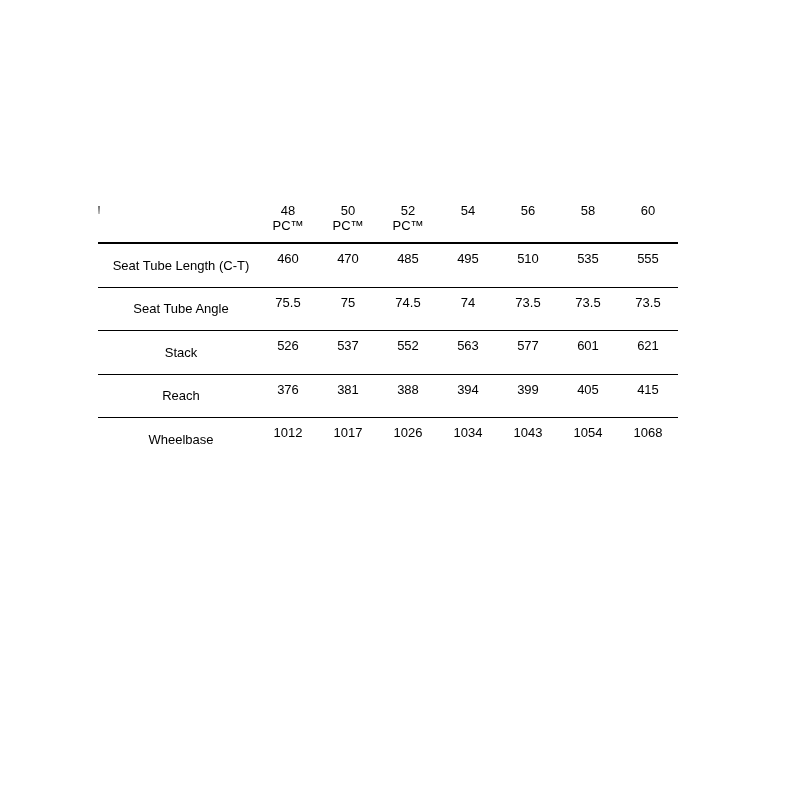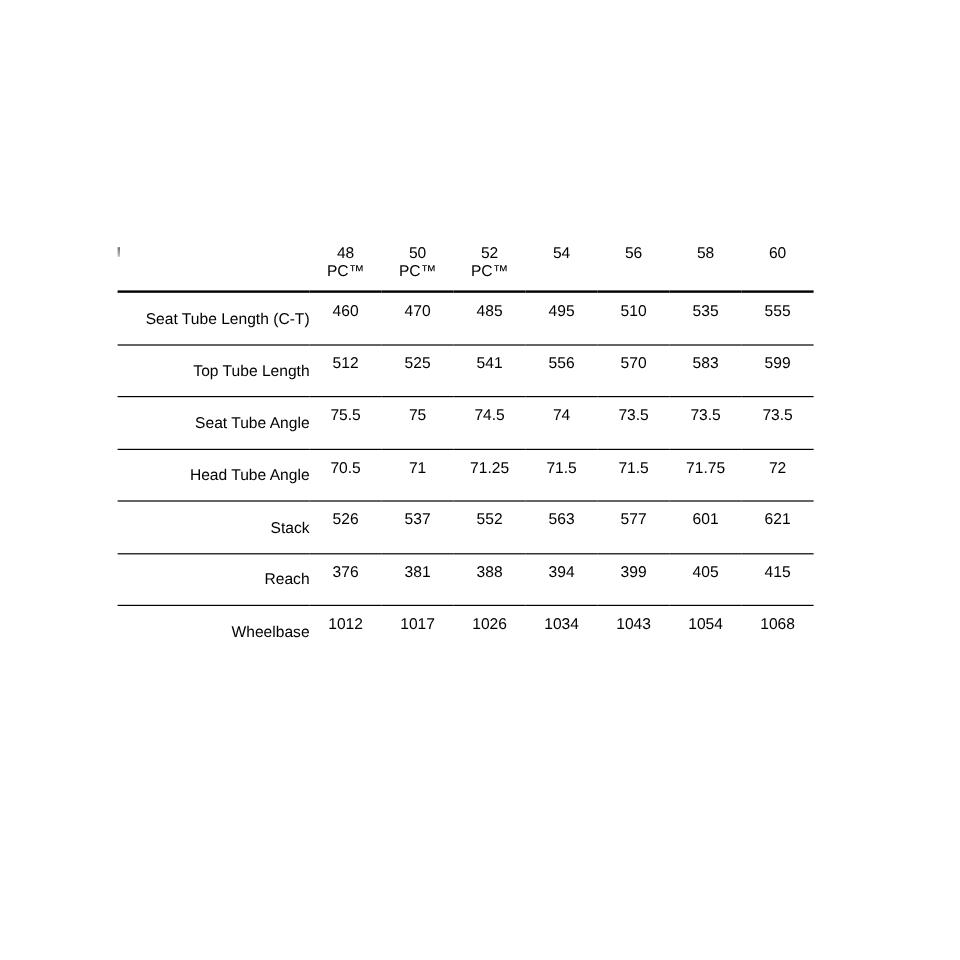--- a/index.html
+++ b/index.html
@@ -49,21 +49,21 @@
     width: 2px;
     height: 8px;
     background: linear-gradient(#6f6f6f, #c4c4c4);
   }
   tbody td {
     border-bottom: 1.5px solid #000000;
     height: 35.5px;
   }
   tbody tr:last-child td { border-bottom: none; }
   td.lbl {
-    text-align: right;
+    text-align: center;
     vertical-align: middle;
     padding-left: 6px;
   }
   td.val {
     text-align: center;
     vertical-align: top;
     padding-top: 7px;
   }
 </style>
 </head>
@@ -120,48 +120,28 @@
       <td class="lbl">Seat Tube Length (C-T)</td>
       <td class="val">460</td>
       <td class="val">470</td>
       <td class="val">485</td>
       <td class="val">495</td>
       <td class="val">510</td>
       <td class="val">535</td>
       <td class="val">555</td>
     </tr>
     <tr>
-      <td class="lbl">Top Tube Length</td>
-      <td class="val">512</td>
-      <td class="val">525</td>
-      <td class="val">541</td>
-      <td class="val">556</td>
-      <td class="val">570</td>
-      <td class="val">583</td>
-      <td class="val">599</td>
-    </tr>
-    <tr>
       <td class="lbl">Seat Tube Angle</td>
       <td class="val">75.5</td>
       <td class="val">75</td>
       <td class="val">74.5</td>
       <td class="val">74</td>
       <td class="val">73.5</td>
       <td class="val">73.5</td>
       <td class="val">73.5</td>
-    </tr>
-    <tr>
-      <td class="lbl">Head Tube Angle</td>
-      <td class="val">70.5</td>
-      <td class="val">71</td>
-      <td class="val">71.25</td>
-      <td class="val">71.5</td>
-      <td class="val">71.5</td>
-      <td class="val">71.75</td>
-      <td class="val">72</td>
     </tr>
     <tr>
       <td class="lbl">Stack</td>
       <td class="val">526</td>
       <td class="val">537</td>
       <td class="val">552</td>
       <td class="val">563</td>
       <td class="val">577</td>
       <td class="val">601</td>
       <td class="val">621</td>

